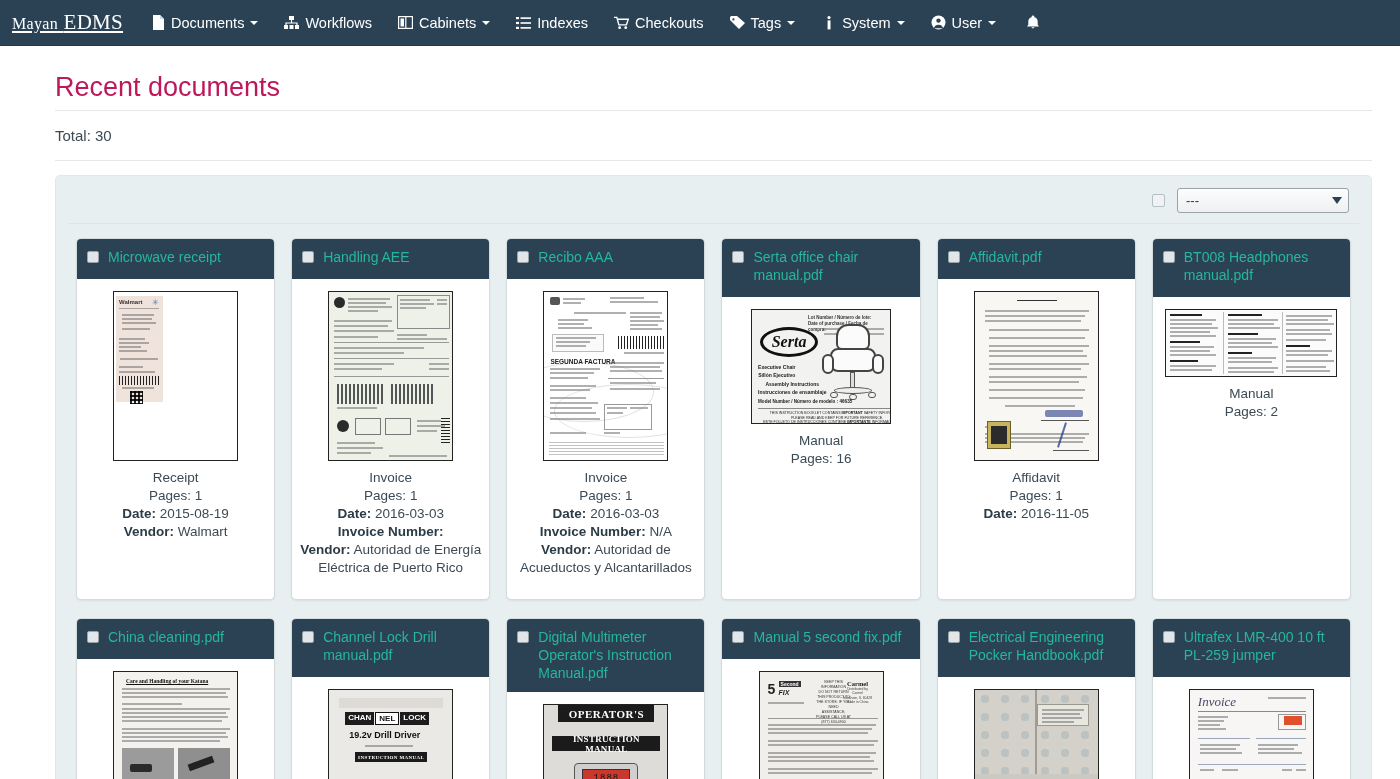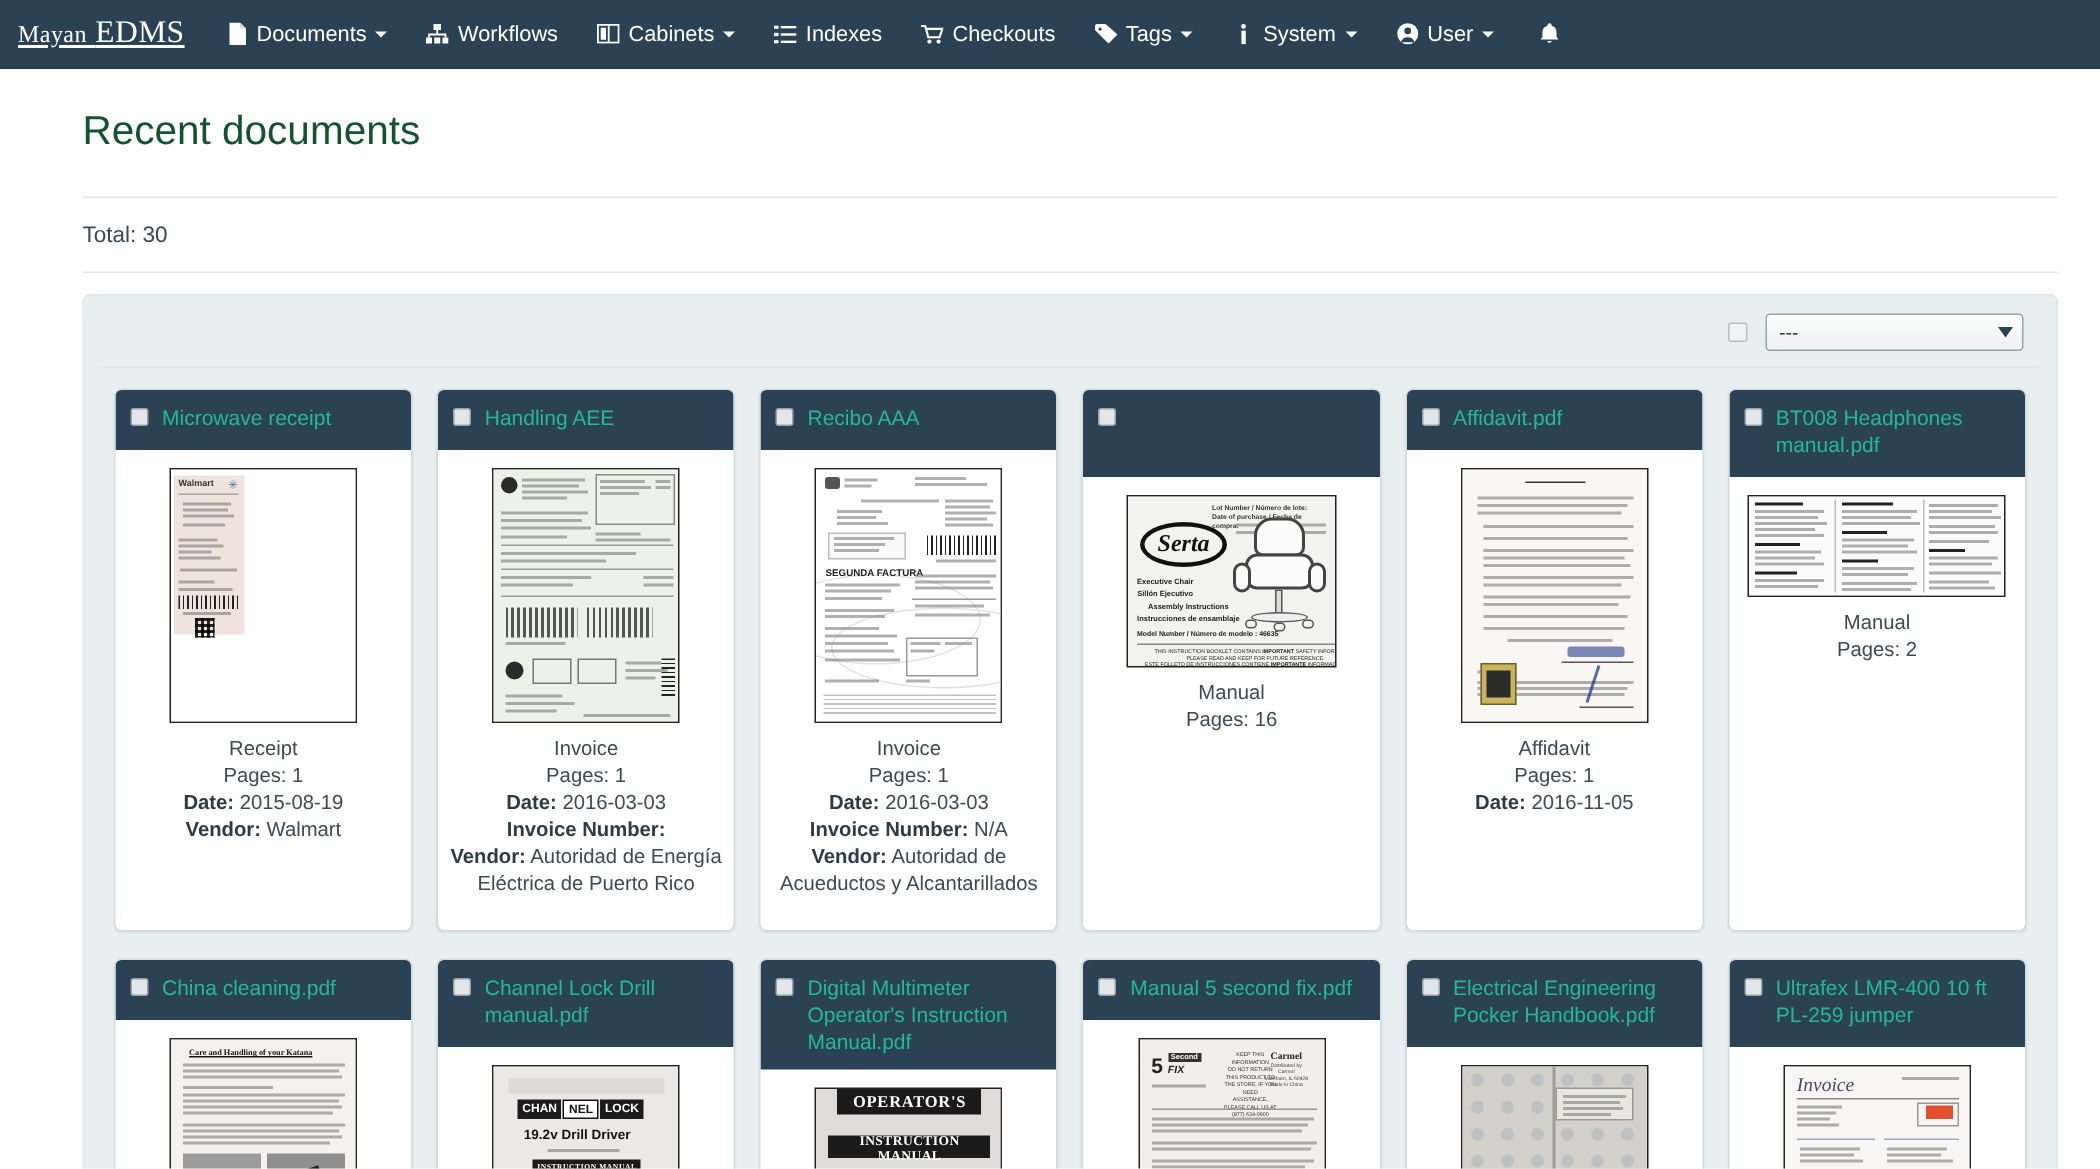--- a/index.html
+++ b/index.html
@@ -58,24 +58,24 @@
     border-left: 4px solid transparent;
     border-right: 4px solid transparent;
     border-top: 4px solid #ffffff;
   }
   .bell-item { padding: 0 16px; }
 
   
   .content { padding: 0 28px; }
   .page-title {
     font-size: 27px;
-    color: #14532d;
+    color: #be185d;
     font-weight: normal;
     margin: 26px 0 16px 27px;
-    padding-bottom: 28px;
+    padding-bottom: 7px;
     border-bottom: 1px solid #e7e7e7;
   }
   .total-line {
     margin: 0 0 0 27px;
     padding-bottom: 16px;
     font-size: 15px;
     color: #3b4a54;
     border-bottom: 1px solid #e7e7e7;
   }
 
@@ -568,20 +568,21 @@
               <div><b>Vendor:</b> <span>Autoridad de Acueductos y Alcantarillados</span></div>
             </div>
           </div>
         </div>
       </div>
 
       <div class="card-wrap">
         <div class="card">
           <div class="card-head two-line">
             <div class="card-check"></div>
+            <a class="card-title" href="#">Serta office chair manual.pdf</a>
           </div>
           <div class="card-body">
             <div class="thumb wide">
               <div class="doc" style="background:#f2f2f0;">
                 <div class="serta-oval" style="left:8px;top:17px;width:58px;height:30px;font-size:16px;">Serta</div>
                 <div style="position:absolute;right:6px;top:5px;width:76px;text-align:left;font-size:4.5px;line-height:6px;color:#333;font-family:'Liberation Sans',sans-serif;font-weight:bold;">
                   <div>Lot Number / Número de lote:</div>
                   <div>Date of purchase / Fecha de compra:</div>
                 </div>
                 <div class="ln" style="right:6px;top:18px;width:60px;position:absolute;"></div>

